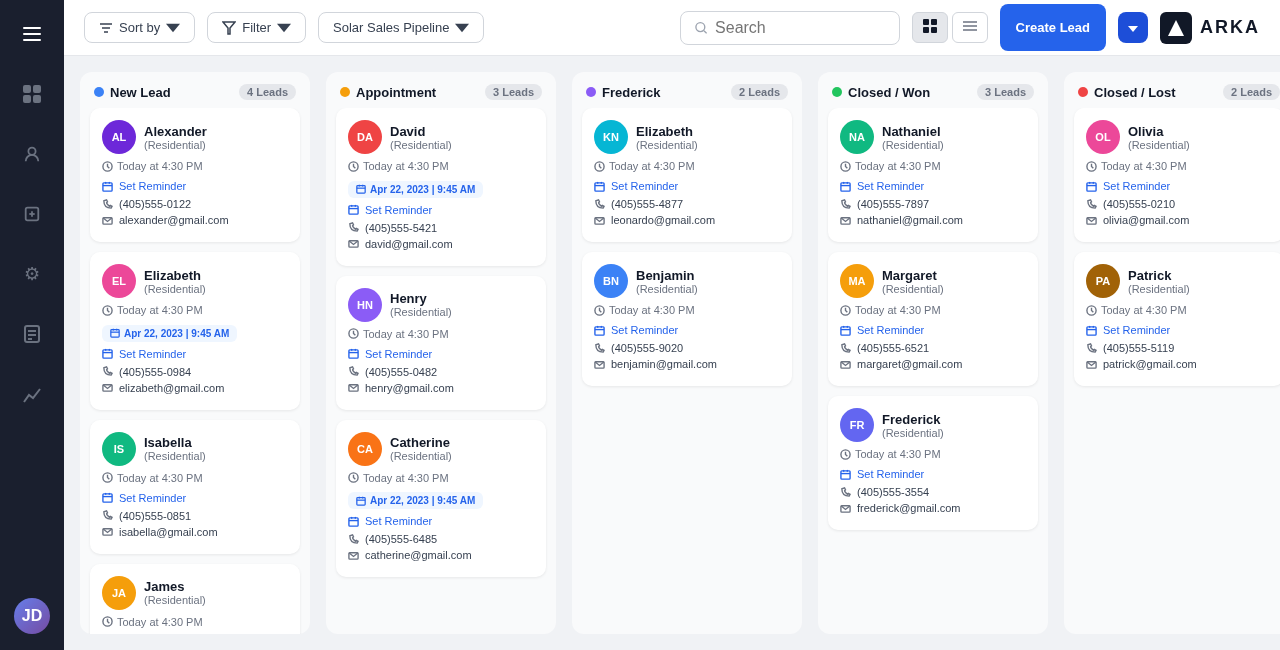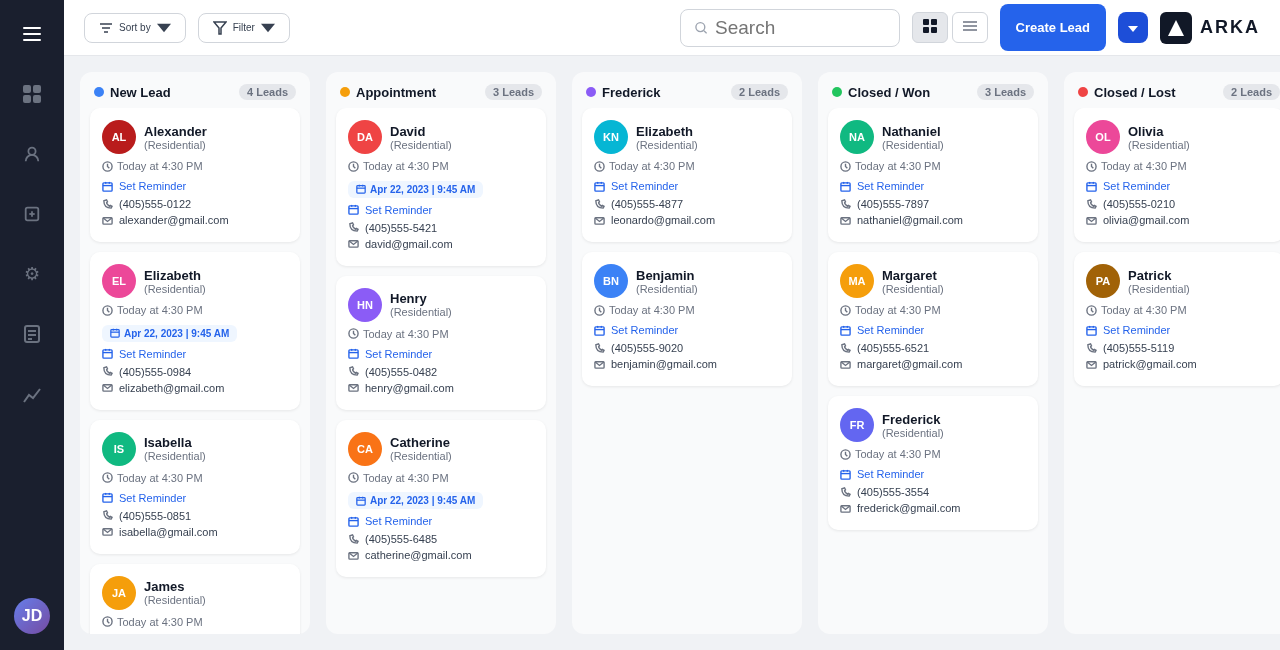--- a/index.html
+++ b/index.html
@@ -45,31 +45,31 @@
       border-bottom: 1px solid #e5e7eb;
       flex-shrink: 0;
     }
     .topbar-left { display: flex; align-items: center; gap: 12px; }
     .topbar-right { display: flex; align-items: center; gap: 12px; }
 
     .sort-btn, .filter-btn, .pipeline-btn {
       display: flex; align-items: center; gap: 6px;
       padding: 7px 14px; border: 1px solid #d1d5db;
       border-radius: 8px; background: #fff;
-      font-size: 10px; color: #374151; cursor: pointer;
+      font-size: 13px; color: #374151; cursor: pointer;
     }
     .sort-btn svg, .filter-btn svg, .pipeline-btn svg { width: 14px; height: 14px; }
 
     .search-box {
       display: flex; align-items: center; gap: 8px;
       background: #fff; border: 1px solid #d1d5db;
       border-radius: 8px; padding: 7px 14px; width: 220px;
     }
     .search-box input {
-      border: none; outline: none; font-size: 19px; color: #4c1d95; width: 100%;
+      border: none; outline: none; font-size: 16px; color: #4c1d95; width: 100%;
     }
 
     .view-toggle { display: flex; align-items: center; gap: 4px; }
     .view-btn {
       padding: 6px 10px; border: 1px solid #d1d5db; background: #fff;
       border-radius: 6px; cursor: pointer; color: #6b7280;
     }
     .view-btn.active { background: #e5e7eb; color: #111827; }
 
     .create-lead-btn {
@@ -217,20 +217,26 @@
         <span>Sort by</span>
         <svg viewBox="0 0 10 6" fill="currentColor">
             <path d="M0 0l5 6 5-6H0z"></path>
           </svg>
       </button>
       <button class="filter-btn">
         <svg viewBox="0 0 14 14" fill="none" stroke="currentColor" stroke-width="1.5">
           <polygon points="1,1 13,1 8,7 8,13 6,13 6,7"></polygon>
         </svg>
         <span>Filter</span>
+        <svg viewBox="0 0 10 6" fill="currentColor">
+            <path d="M0 0l5 6 5-6H0z"></path>
+          </svg>
+      </button>
+      <button class="pipeline-btn">
+        <span>Solar Sales Pipeline</span>
         <svg viewBox="0 0 10 6" fill="currentColor">
             <path d="M0 0l5 6 5-6H0z"></path>
           </svg>
       </button>
     </div>
 
     <div class="topbar-right">
       <div class="search-box">
         <svg width="14" height="14" viewBox="0 0 14 14" fill="none" stroke="#9ca3af" stroke-width="1.5">
           <circle cx="6" cy="6" r="5"></circle>
@@ -282,21 +288,21 @@
     <div class="column-header">
       <div class="column-title-wrap">
         <div class="col-dot" style="background:#3b82f6"></div>
         <span class="column-title">New Lead</span>
       </div>
       <span class="col-badge">4 Leads</span>
     </div>
     <div class="column-cards" id="cards-new-lead">
           <div class="card">
       <div class="card-header">
-        <div class="card-avatar" style="background:#b91c1c">AL</div>
+        <div class="card-avatar" style="background:#6d28d9">AL</div>
         <div>
           <div class="card-name">Alexander</div>
           <div class="card-type">(Residential)</div>
         </div>
       </div>
       <div class="card-time">
         <svg viewBox="0 0 12 12" fill="none" stroke="currentColor" stroke-width="1.5">
           <circle cx="6" cy="6" r="5"></circle>
           <polyline points="6,3 6,6 8,8"></polyline>
         </svg>

